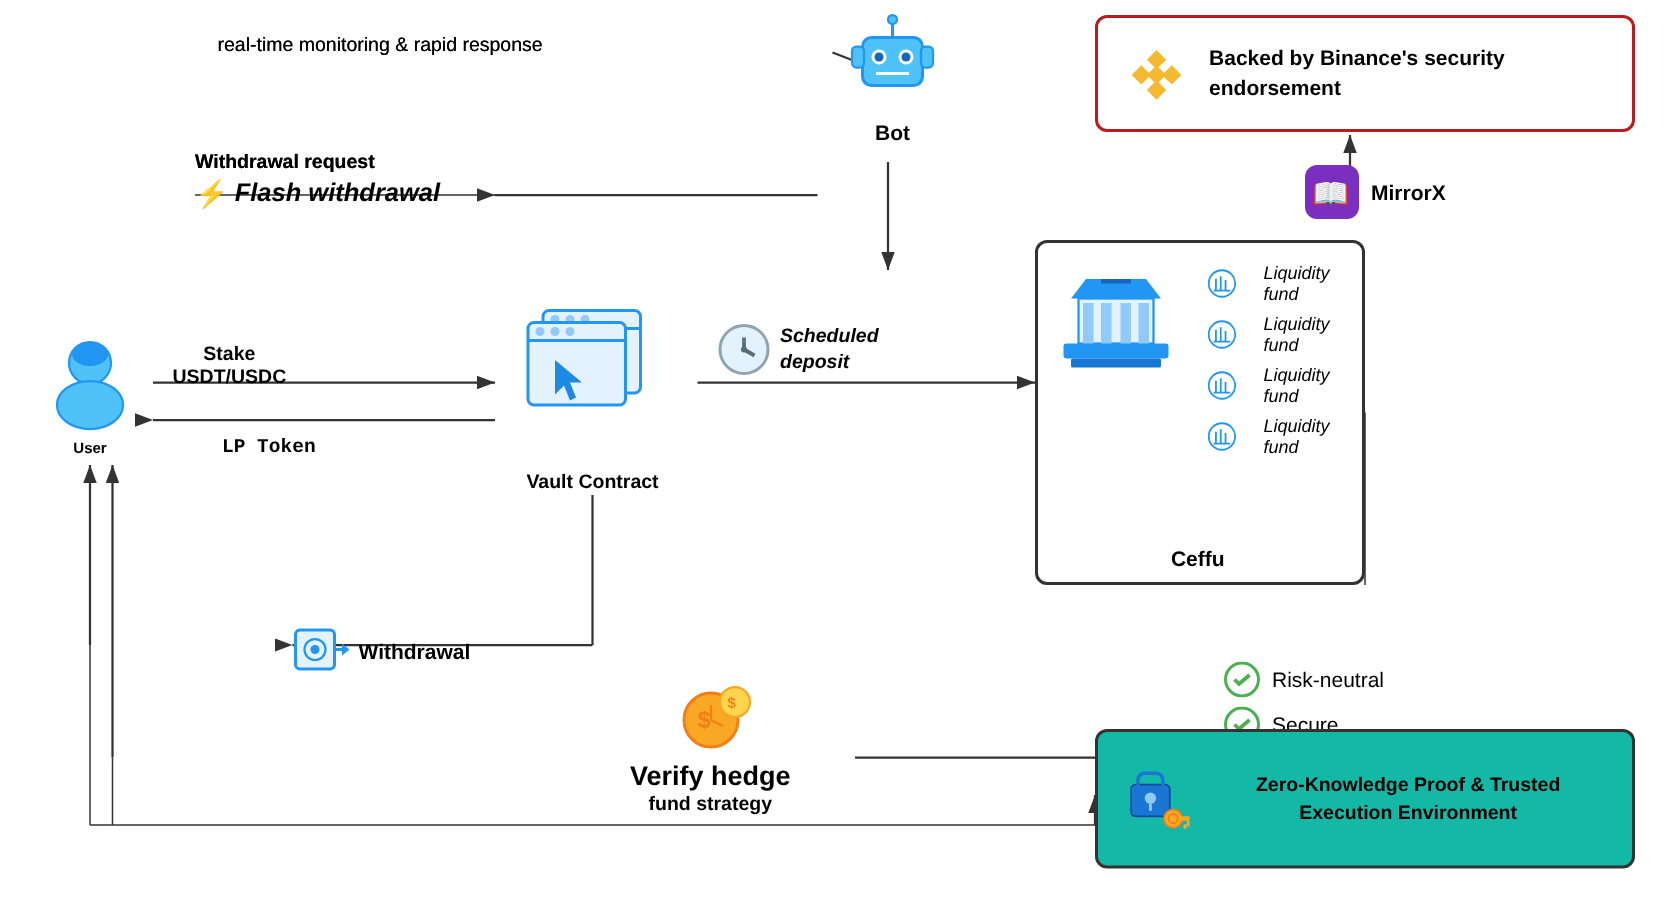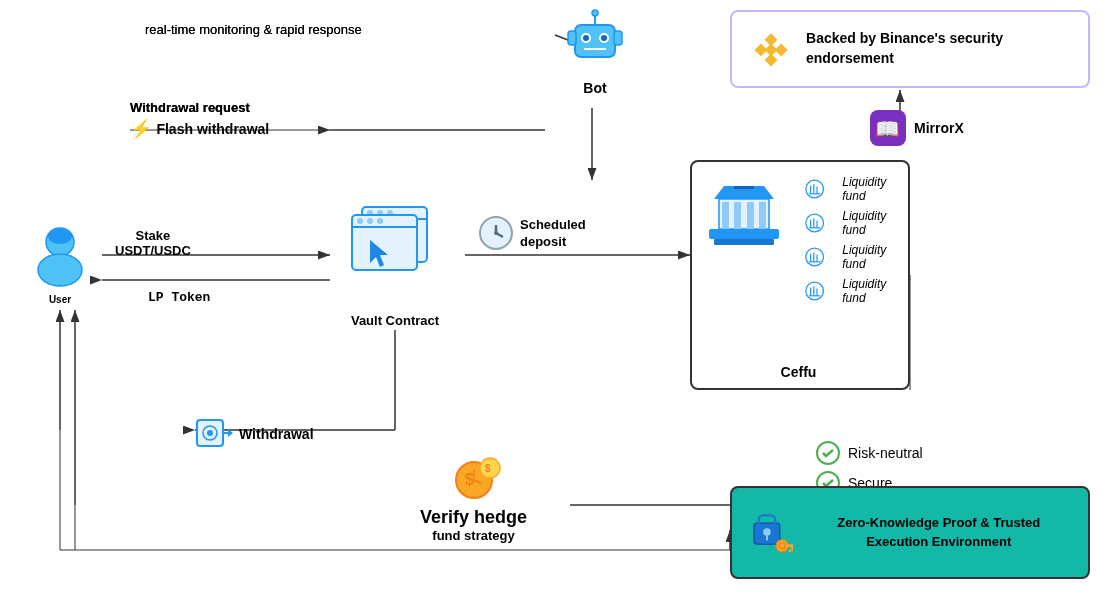--- a/index.html
+++ b/index.html
@@ -75,21 +75,21 @@
       border: 2px solid #333;
       border-radius: 8px;
       background: #fff;
     }
     
     .binance-box {
       position: absolute;
       top: 10px;
       left: 730px;
       width: 360px;
-      border: 2px solid #c4b5fd;
+      border: 2px solid #b91c1c;
       border-radius: 8px;
       padding: 12px 16px;
       display: flex;
       align-items: center;
       gap: 12px;
       background: #fff;
     }
     .binance-text {
       font-size: 14px;
       font-weight: bold;
@@ -150,22 +150,23 @@
       gap: 8px;
       margin-bottom: 6px;
       font-size: 14px;
     }
     
     .scheduled-deposit {
       position: absolute;
       top: 215px;
       left: 478px;
       display: flex;
-      align-items: flex-end;
+      align-items: center;
       gap: 6px;
+      font-style: italic;
     }
     
     .withdrawal-label {
       position: absolute;
       top: 415px;
       left: 195px;
       display: flex;
       align-items: center;
       gap: 6px;
       font-size: 14px;
@@ -294,21 +295,21 @@
     </svg>
     <div class="bot-label">Bot</div>
   </div>
 
   <div class="withdrawal-request">
     <div style="font-size:13px;font-weight:bold;">Withdrawal request</div>
   </div>
 
   <div class="flash-wd">
     <span style="color:#00cc00; font-size:18px;">⚡</span>
-    <span style="font-weight:bold;font-size:14px;">Flash withdrawal</span>
+    <span style="font-weight:bold;font-size:17px;font-style:italic;">Flash withdrawal</span>
   </div>
 
   <div class="user-icon">
     <svg width="70" height="70" viewBox="0 0 70 70">
       <circle cx="35" cy="22" r="14" fill="#4FC3F7" stroke="#2196F3" stroke-width="1.5"></circle>
 
       <ellipse cx="35" cy="50" rx="22" ry="16" fill="#4FC3F7" stroke="#2196F3" stroke-width="1.5"></ellipse>
 
       <ellipse cx="35" cy="16" rx="12" ry="8" fill="#2196F3"></ellipse>
     </svg>

